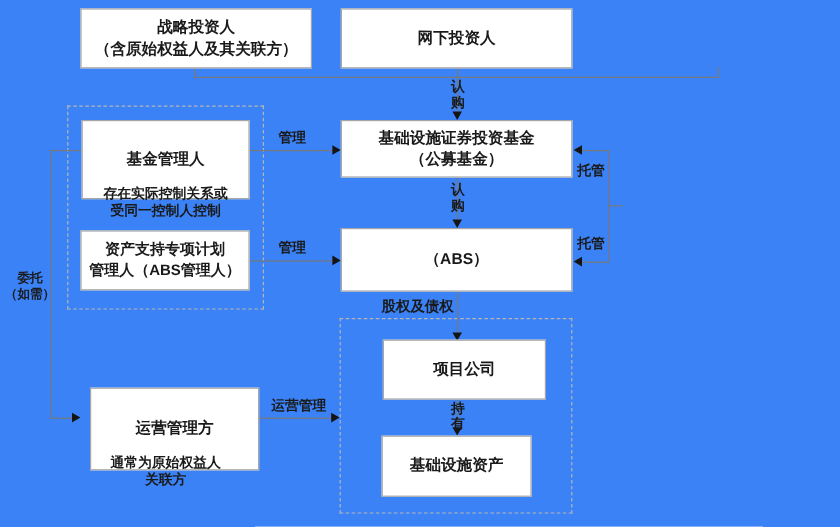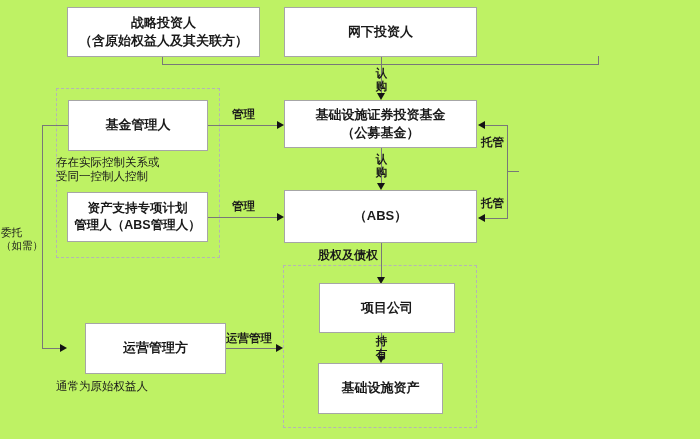--- a/index.html
+++ b/index.html
@@ -1,37 +1,37 @@
 <!DOCTYPE html>
 <html><head>
 <meta charset="utf-8">
 <style>
   html,body{margin:0;padding:0;background:#fff;}
   .canvas{
-    position:relative;width:700px;height:439px;background:#bef264;overflow:hidden;
+    position:relative;width:700px;height:439px;background:#3b82f6;overflow:hidden;
     font-family:"Liberation Sans","DejaVu Sans",sans-serif;color:#1a1a1a;
   }
   .canvas *{box-sizing:border-box;}
   .box{
     position:absolute;background:#ffffff;border:1px solid #a6a6a6;
     display:flex;flex-direction:column;align-items:center;justify-content:center;
     font-size:13px;font-weight:bold;line-height:1.4;text-align:center;
   }
   .box span{white-space:nowrap;}
   .dashed{position:absolute;border:1px dashed #b5b5b5;background:transparent;}
   .ln{position:absolute;background:#787878;}
   .ln.h{height:1px;}
   .ln.v{width:1px;}
   .arr{position:absolute;width:0;height:0;}
   .arr.down{border-left:4px solid transparent;border-right:4px solid transparent;border-top:7px solid #141414;}
   .arr.right{border-top:4px solid transparent;border-bottom:4px solid transparent;border-left:7px solid #141414;}
   .arr.left{border-top:4px solid transparent;border-bottom:4px solid transparent;border-right:7px solid #141414;}
   .lbl{position:absolute;font-size:11.5px;font-weight:bold;white-space:nowrap;}
   .lbl.vert{width:13px;white-space:normal;word-break:break-all;text-align:center;line-height:1.15;margin-left:12px;}
-  .note{position:absolute;font-size:11.5px;font-weight:normal;line-height:1.25;}
+  .note{position:absolute;font-size:11.5px;font-weight:bold;text-align:center;line-height:1.25;}
   .note div{white-space:nowrap;}
 </style>
 </head>
 <body>
 
 <div class="canvas">
 
   <div class="dashed" style="left:56px;top:88px;width:164px;height:170px"></div>
   <div class="dashed" style="left:283px;top:265px;width:194px;height:163px"></div>
 
@@ -74,37 +74,37 @@
     <span>战略投资人</span>
     <span>（含原始权益人及其关联方）</span>
   </div>
   <div class="box" style="left:284px;top:7px;width:193px;height:50px">
     <span>网下投资人</span>
   </div>
   <div class="box" style="left:284px;top:100px;width:193px;height:48px">
     <span>基础设施证券投资基金</span>
     <span>（公募基金）</span>
   </div>
-  <div class="box" style="left:68px;top:100px;width:140px;height:51px">
+  <div class="box" style="left:68px;top:100px;width:140px;height:66px">
     <span>基金管理人</span>
   </div>
   <div class="box" style="left:67px;top:192px;width:141px;height:50px;font-size:12.5px">
     <span>资产支持专项计划</span>
     <span>管理人（ABS管理人）</span>
   </div>
   <div class="box" style="left:284px;top:190px;width:193px;height:53px">
     <span>（ABS）</span>
   </div>
   <div class="box" style="left:319px;top:283px;width:136px;height:50px">
     <span>项目公司</span>
   </div>
   <div class="box" style="left:318px;top:363px;width:125px;height:51px">
     <span>基础设施资产</span>
   </div>
-  <div class="box" style="left:85px;top:323px;width:141px;height:51px">
+  <div class="box" style="left:75px;top:323px;width:141px;height:69px">
     <span>运营管理方</span>
   </div>
 
   <span class="lbl vert" style="left:363px;top:67px">认购</span>
   <span class="lbl vert" style="left:363px;top:153px">认购</span>
   <span class="lbl" style="left:232px;top:107px">管理</span>
   <span class="lbl" style="left:232px;top:199px">管理</span>
   <span class="lbl" style="left:481px;top:135px">托管</span>
   <span class="lbl" style="left:481px;top:196px">托管</span>
   <span class="lbl" style="left:318px;top:247px;font-size:12px">股权及债权</span>
@@ -115,15 +115,16 @@
     <div>委托</div>
     <div>（如需）</div>
   </div>
 
   <div class="note" style="left:56px;top:155px;width:164px">
     <div>存在实际控制关系或</div>
     <div>受同一控制人控制</div>
   </div>
   <div class="note" style="left:56px;top:379px;width:164px">
     <div>通常为原始权益人</div>
+    <div>关联方</div>
   </div>
 
 </div>
 
 </body></html>

